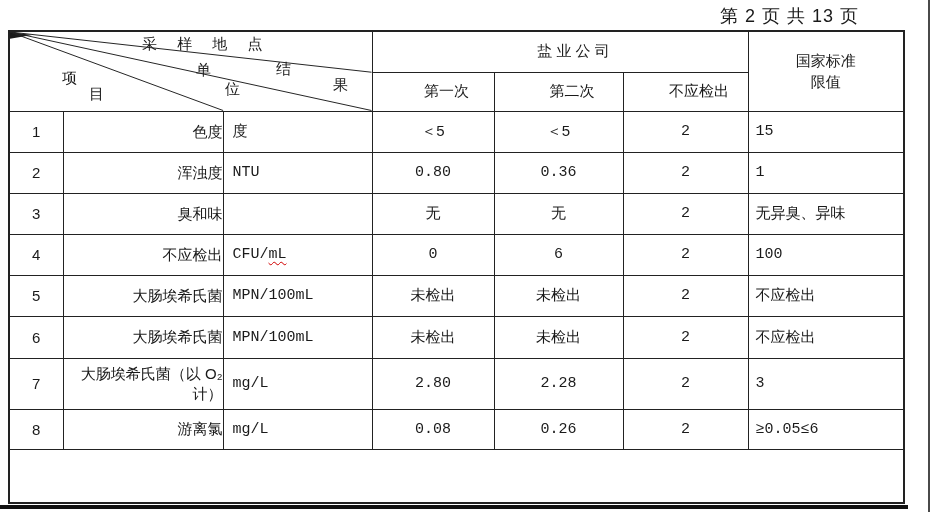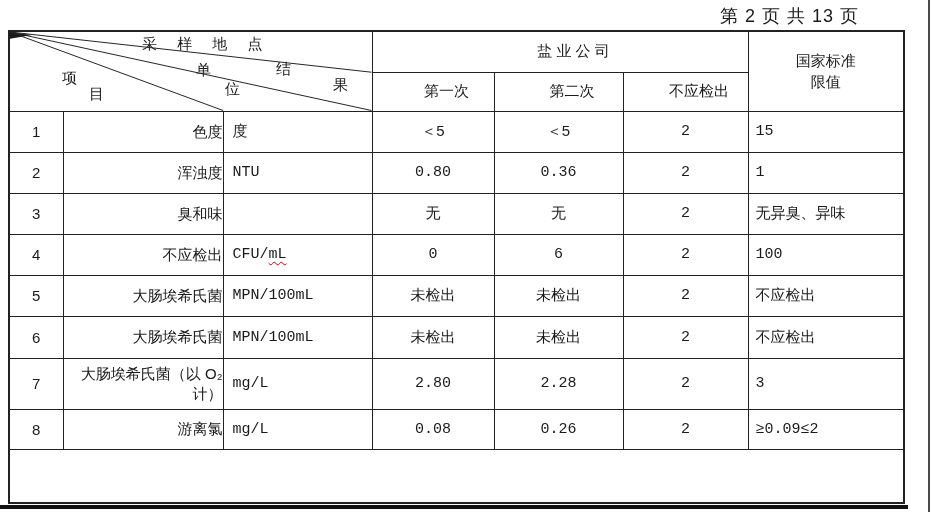--- a/index.html
+++ b/index.html
@@ -197,21 +197,21 @@
       <td class="c-limit latin">3</td>
     </tr>
 
     <tr style="height:40px">
       <td class="c-num">8</td>
       <td class="c-item">游离氯</td>
       <td class="c-unit latin">mg/L</td>
       <td class="c-val latin">0.08</td>
       <td class="c-val latin">0.26</td>
       <td class="c-val latin">2</td>
-      <td class="c-limit latin">≥0.09≤2</td>
+      <td class="c-limit latin">≥0.05≤6</td>
     </tr>
 
     <tr style="height:54px">
       <td colspan="7"></td>
     </tr>
   </tbody>
     </table>
 
   <div class="window-right-border"></div>
   <div class="window-bottom-edge"></div>

